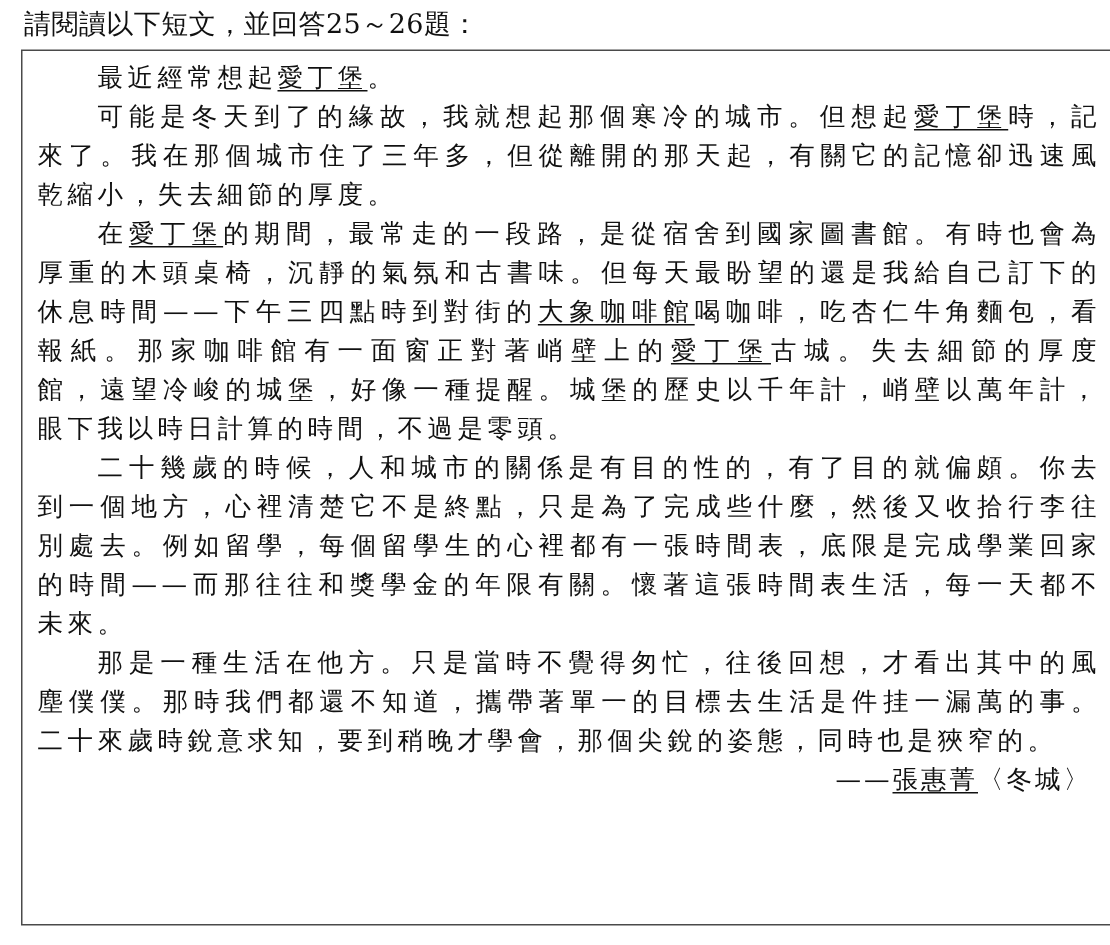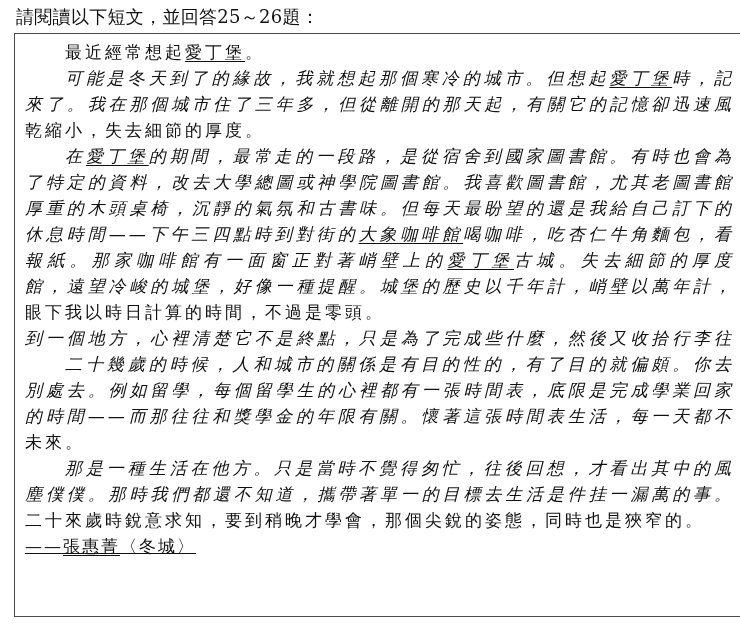--- a/index.html
+++ b/index.html
@@ -18,44 +18,43 @@
     position: absolute; left: 14px; top: 33px;
     width: 734px; height: 584px; box-sizing: border-box;
     border: 1.5px solid #4a4a4a;
     padding: 5px 13px 4px 10px;
   }
   .line {
     height: 26px; line-height: 26px;
     font-size: 17px; letter-spacing: 3px;
     text-align: left; white-space: normal; overflow: visible;
   }
-  .line.full { text-align: justify; text-align-last: justify; font-style: italic; }
+  .line.full { text-align: justify; text-align-last: justify; }
   .line.indent { text-indent: 40px; }
-  .line.right { text-align: left; padding-right: 6px; letter-spacing: 2px; text-decoration: underline; }
+  .line.right { text-align: right; padding-right: 6px; letter-spacing: 2px; }
   .ul { text-decoration: underline; text-underline-offset: 3px; text-decoration-thickness: 1px; }
 </style>
 </head>
 <body>
 
 <div class="instruction">請閱讀以下短文，並回答25～26題：</div>
 
 <div class="passage-box" id="passage-box">
     <div class="line indent"><span>最近經常想起</span><span class="ul">愛丁堡</span><span>。</span></div>
     <div class="line indent full"><span>可能是冬天到了的緣故，我就想起那個寒冷的城市。但想起</span><span class="ul">愛丁堡</span><span>時，記</span></div>
     <div class="line full"><span>來了。我在那個城市住了三年多，但從離開的那天起，有關它的記憶卻迅速風</span></div>
     <div class="line"><span>乾縮小，失去細節的厚度。</span></div>
     <div class="line indent full"><span>在</span><span class="ul">愛丁堡</span><span>的期間，最常走的一段路，是從宿舍到國家圖書館。有時也會為</span></div>
-    <div class="line full"><span>了特定的資料，改去大學總圖或神學院圖書館。我喜歡圖書館，尤其老圖書館</span></div>
     <div class="line full"><span>厚重的木頭桌椅，沉靜的氣氛和古書味。但每天最盼望的還是我給自己訂下的</span></div>
     <div class="line full"><span>休息時間——下午三四點時到對街的</span><span class="ul">大象咖啡館</span><span>喝咖啡，吃杏仁牛角麵包，看</span></div>
     <div class="line full"><span>報紙。那家咖啡館有一面窗正對著峭壁上的</span><span class="ul">愛丁堡</span><span>古城。失去細節的厚度</span></div>
     <div class="line full"><span>館，遠望冷峻的城堡，好像一種提醒。城堡的歷史以千年計，峭壁以萬年計，</span></div>
     <div class="line"><span>眼下我以時日計算的時間，不過是零頭。</span></div>
+    <div class="line indent full"><span>二十幾歲的時候，人和城市的關係是有目的性的，有了目的就偏頗。你去</span></div>
     <div class="line full"><span>到一個地方，心裡清楚它不是終點，只是為了完成些什麼，然後又收拾行李往</span></div>
-    <div class="line indent full"><span>二十幾歲的時候，人和城市的關係是有目的性的，有了目的就偏頗。你去</span></div>
     <div class="line full"><span>別處去。例如留學，每個留學生的心裡都有一張時間表，底限是完成學業回家</span></div>
     <div class="line full"><span>的時間——而那往往和獎學金的年限有關。懷著這張時間表生活，每一天都不</span></div>
     <div class="line"><span>未來。</span></div>
     <div class="line indent full"><span>那是一種生活在他方。只是當時不覺得匆忙，往後回想，才看出其中的風</span></div>
     <div class="line full"><span>塵僕僕。那時我們都還不知道，攜帶著單一的目標去生活是件挂一漏萬的事。</span></div>
     <div class="line"><span>二十來歲時銳意求知，要到稍晚才學會，那個尖銳的姿態，同時也是狹窄的。</span></div>
     <div class="line right"><span>——</span><span class="ul">張惠菁</span><span>〈冬城〉</span></div>
   </div>
 
 </body></html>

